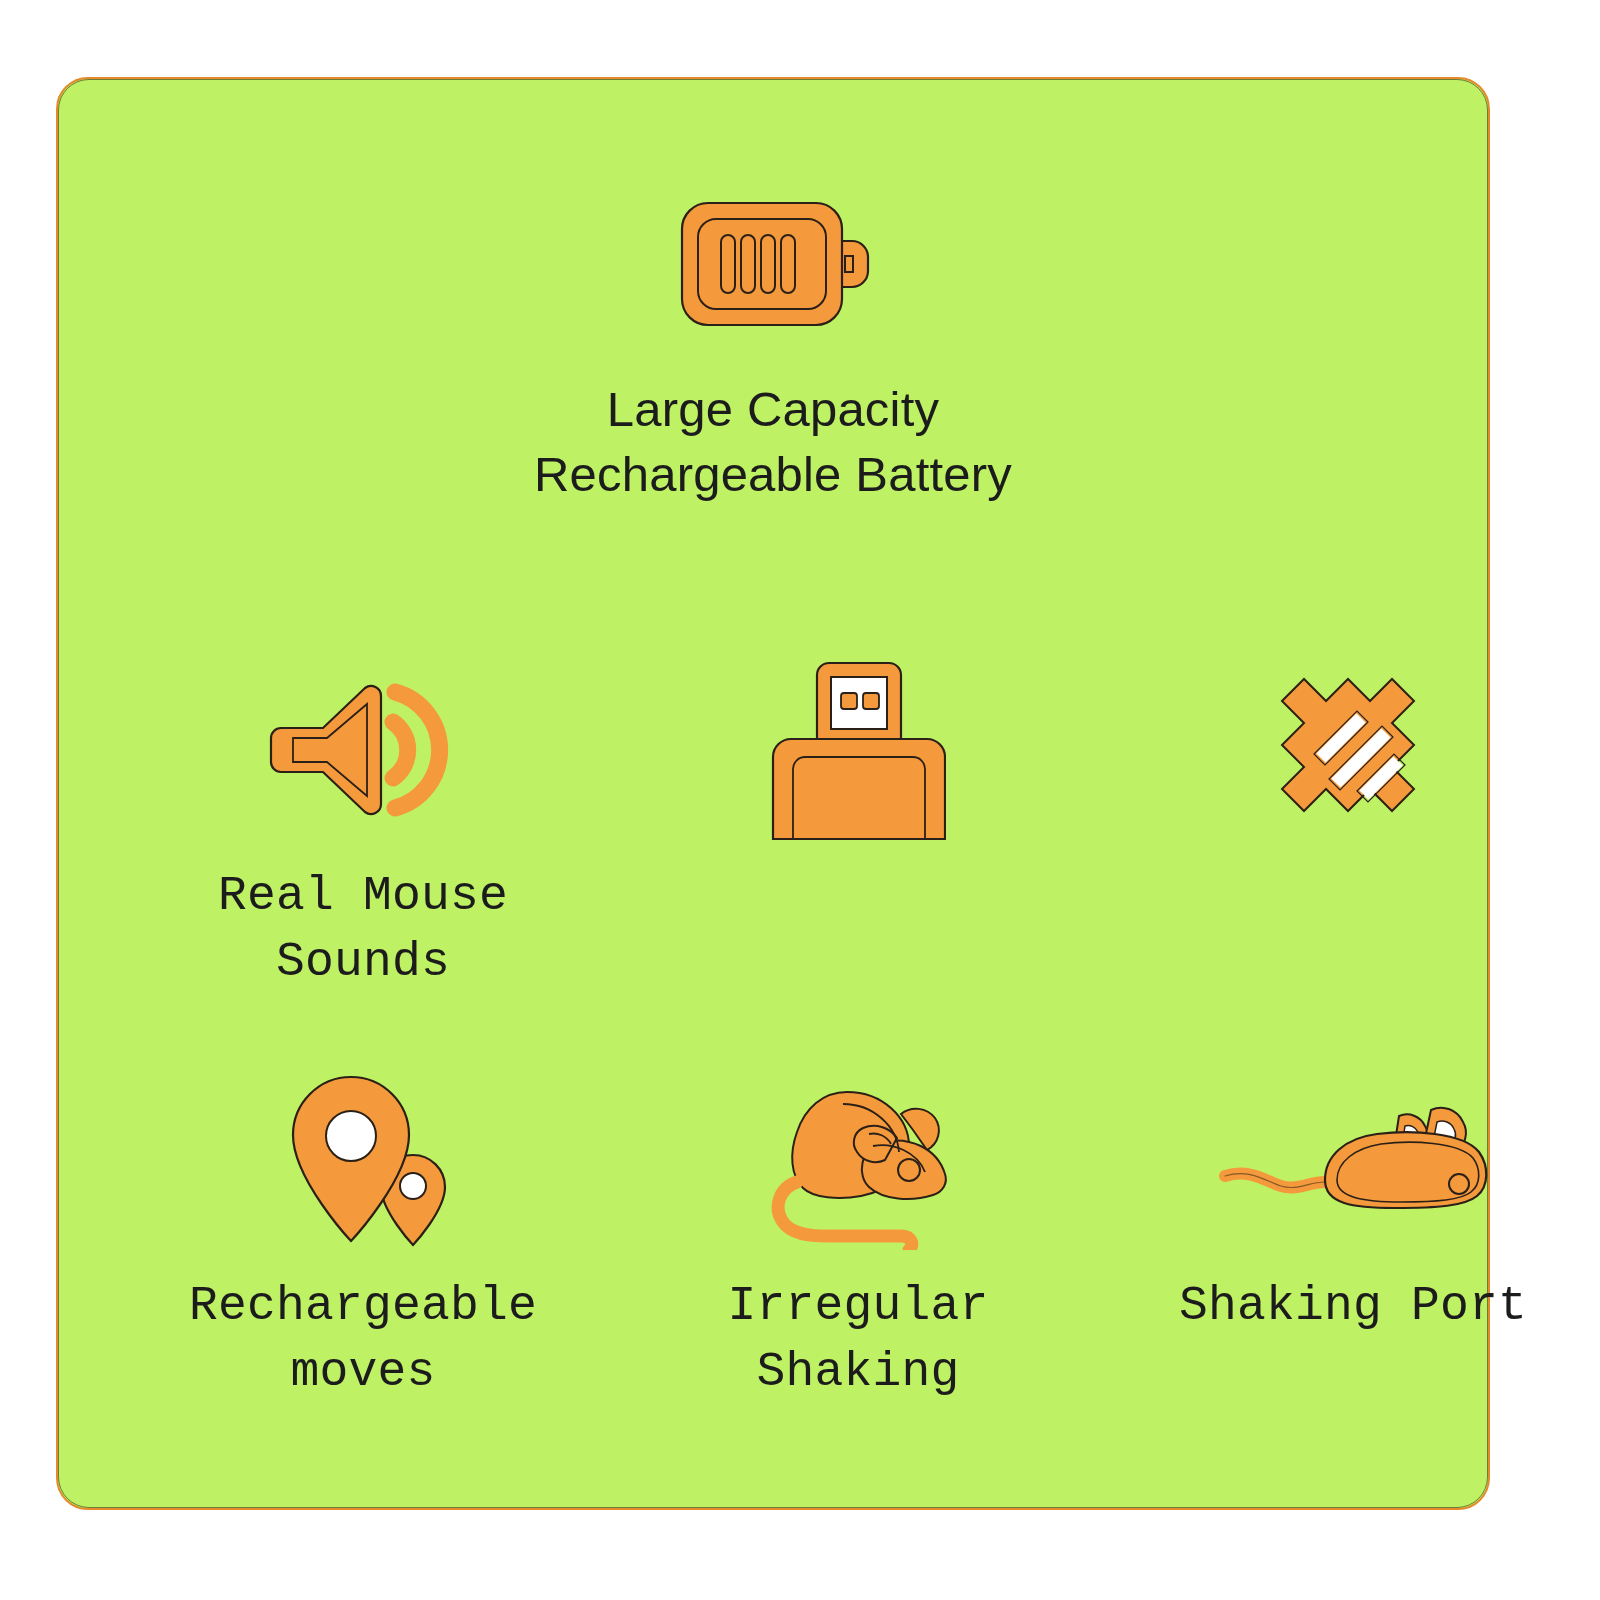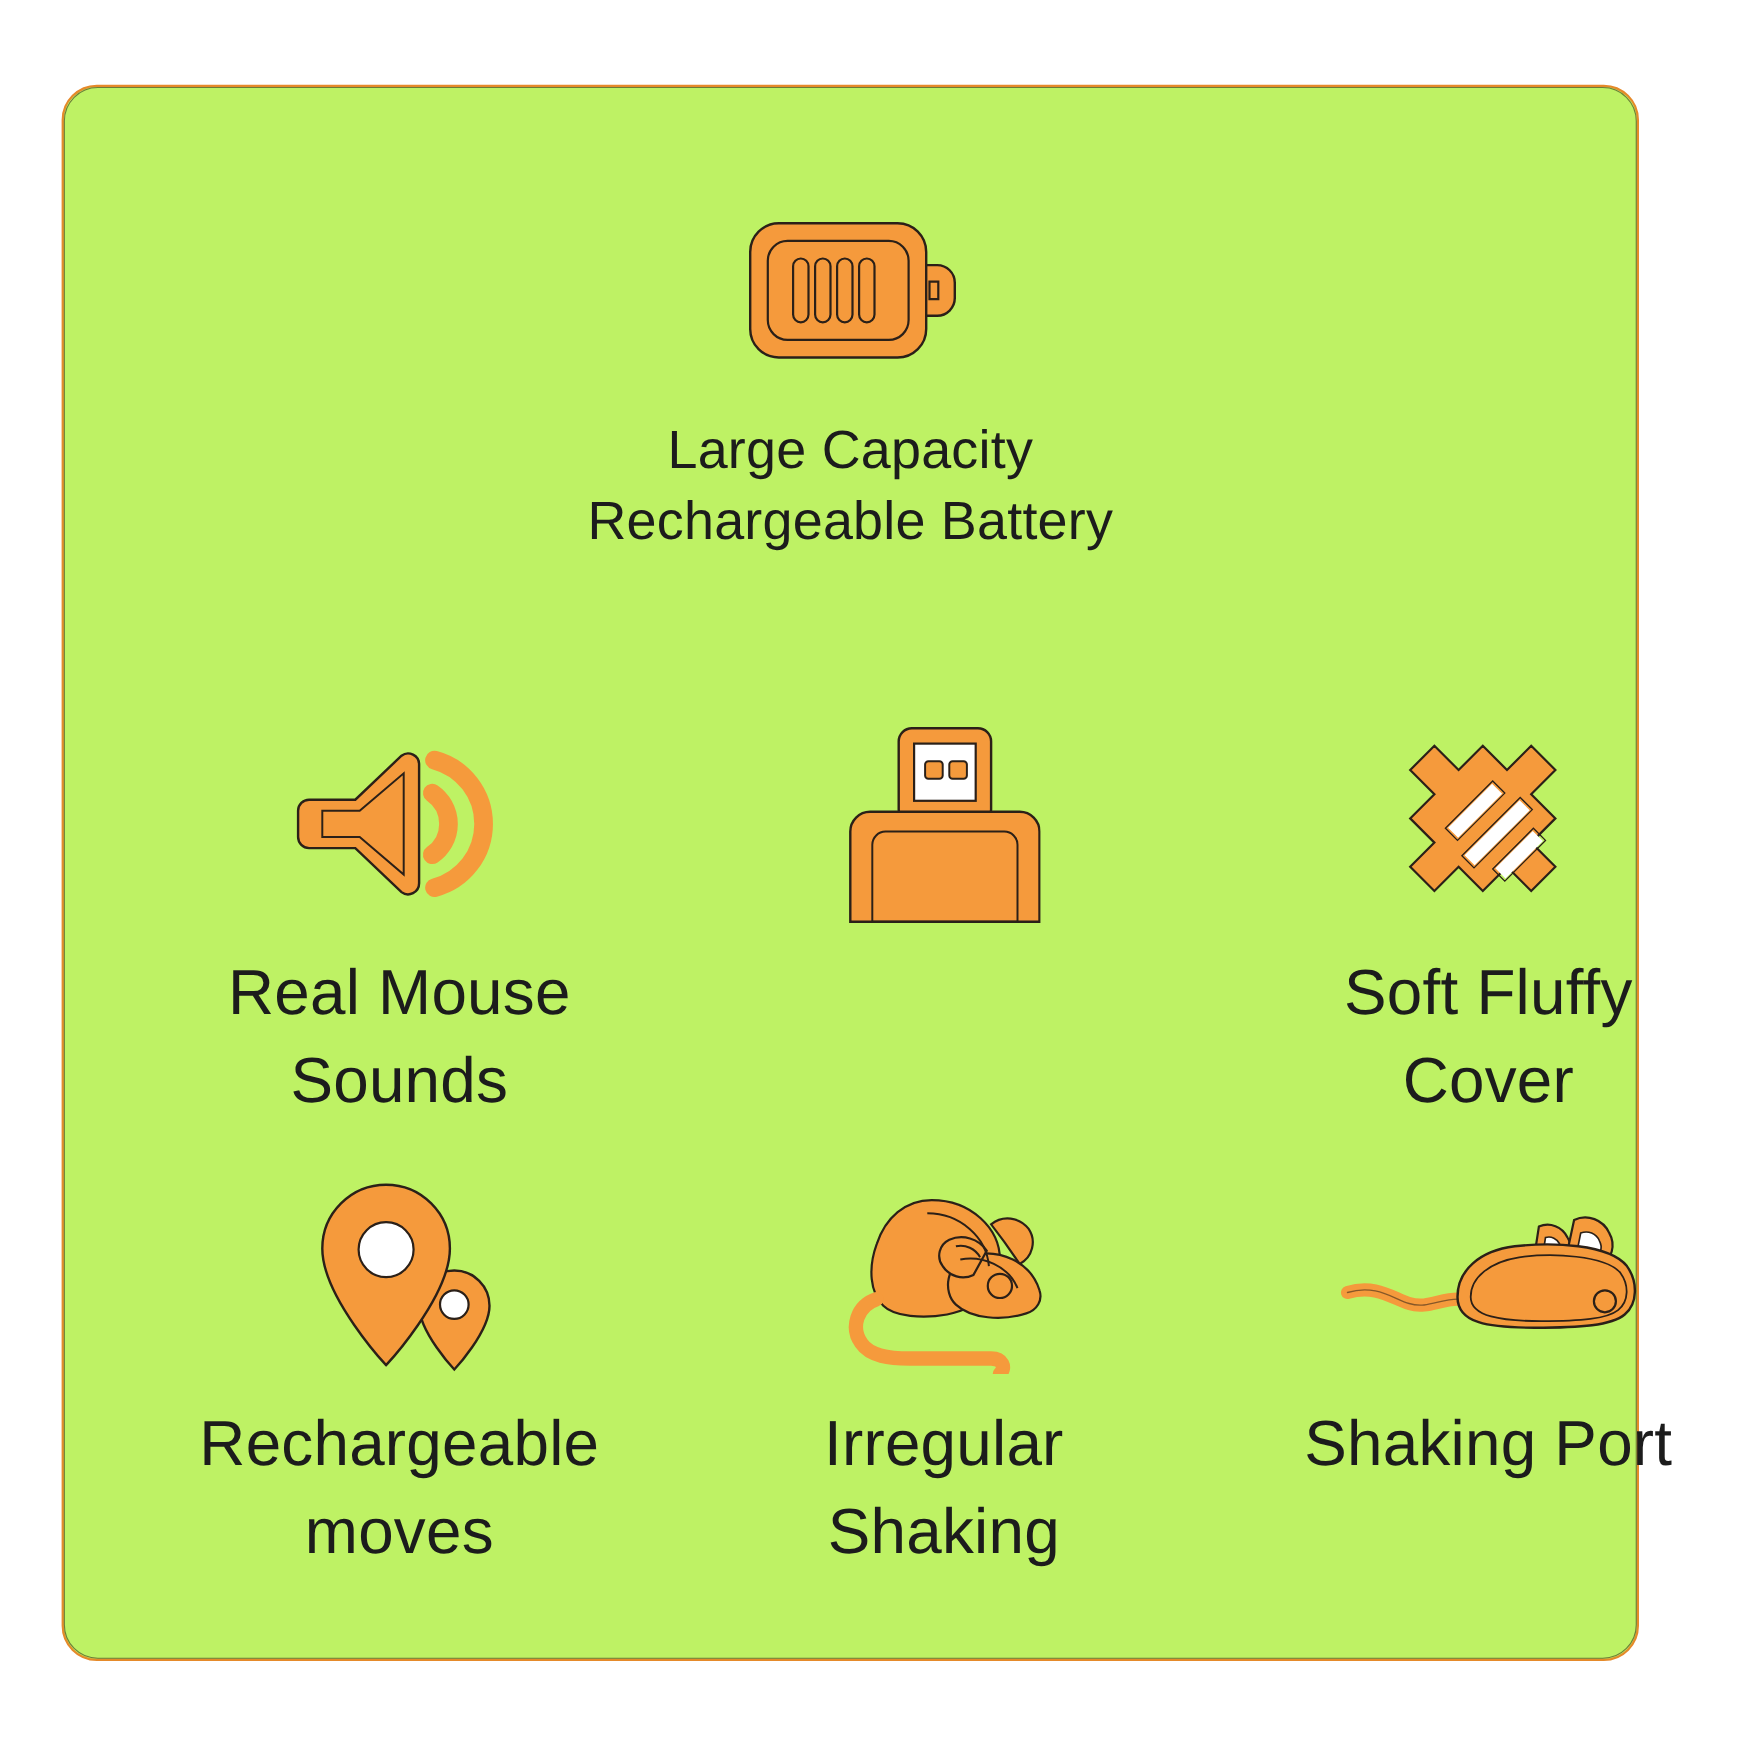--- a/index.html
+++ b/index.html
@@ -91,26 +91,26 @@
   }
   .cell-icon-wrap {
     height: 195px;
     display: flex;
     align-items: center;
     justify-content: center;
   }
   .cell-label {
     margin-top: 14px;
     text-align: center;
-    font-size: 58px;
+    font-size: 48px;
     line-height: 1.38;
     font-weight: 300;
     letter-spacing: 0.2px;
     color: #1c1c1c;
-    font-family: Liberation Sans, sans-serif;
+    font-family: Liberation Mono, monospace;
     white-space: pre-line;
   }
 
   
   .icon-speaker { width: 200px; height: 160px; }
   .icon-usb     { width: 175px; height: 190px; }
   .icon-fabric  { width: 190px; height: 190px; }
   .icon-pins    { width: 200px; height: 185px; }
   .icon-rat     { width: 215px; height: 180px; }
   .icon-toy     { width: 280px; height: 160px; }
@@ -206,22 +206,20 @@
                 <line x1="106" y1="140" x2="140" y2="106"></line>
               </g>
               <g stroke="#2b2018" stroke-width="1.2" fill="none">
                 <path d="M56 99 L99 56 L110 67 L67 110 Z"></path>
                 <path d="M71 124 L124 71 L135 82 L82 135 Z"></path>
                 <path d="M99 136 L136 99 L147 110 L110 147 Z"></path>
               </g>
             </svg>
           </span>
         </div>
-        <div class="cell-label">Soft Fluffy
-Cover</div>
       </div>
     </div>
 
     <div class="grid row-2">
 
       <div class="cell">
         <div class="cell-icon-wrap">
           <span>
             <svg class="icon-pins" viewBox="0 0 200 185" xmlns="http://www.w3.org/2000/svg">
 

